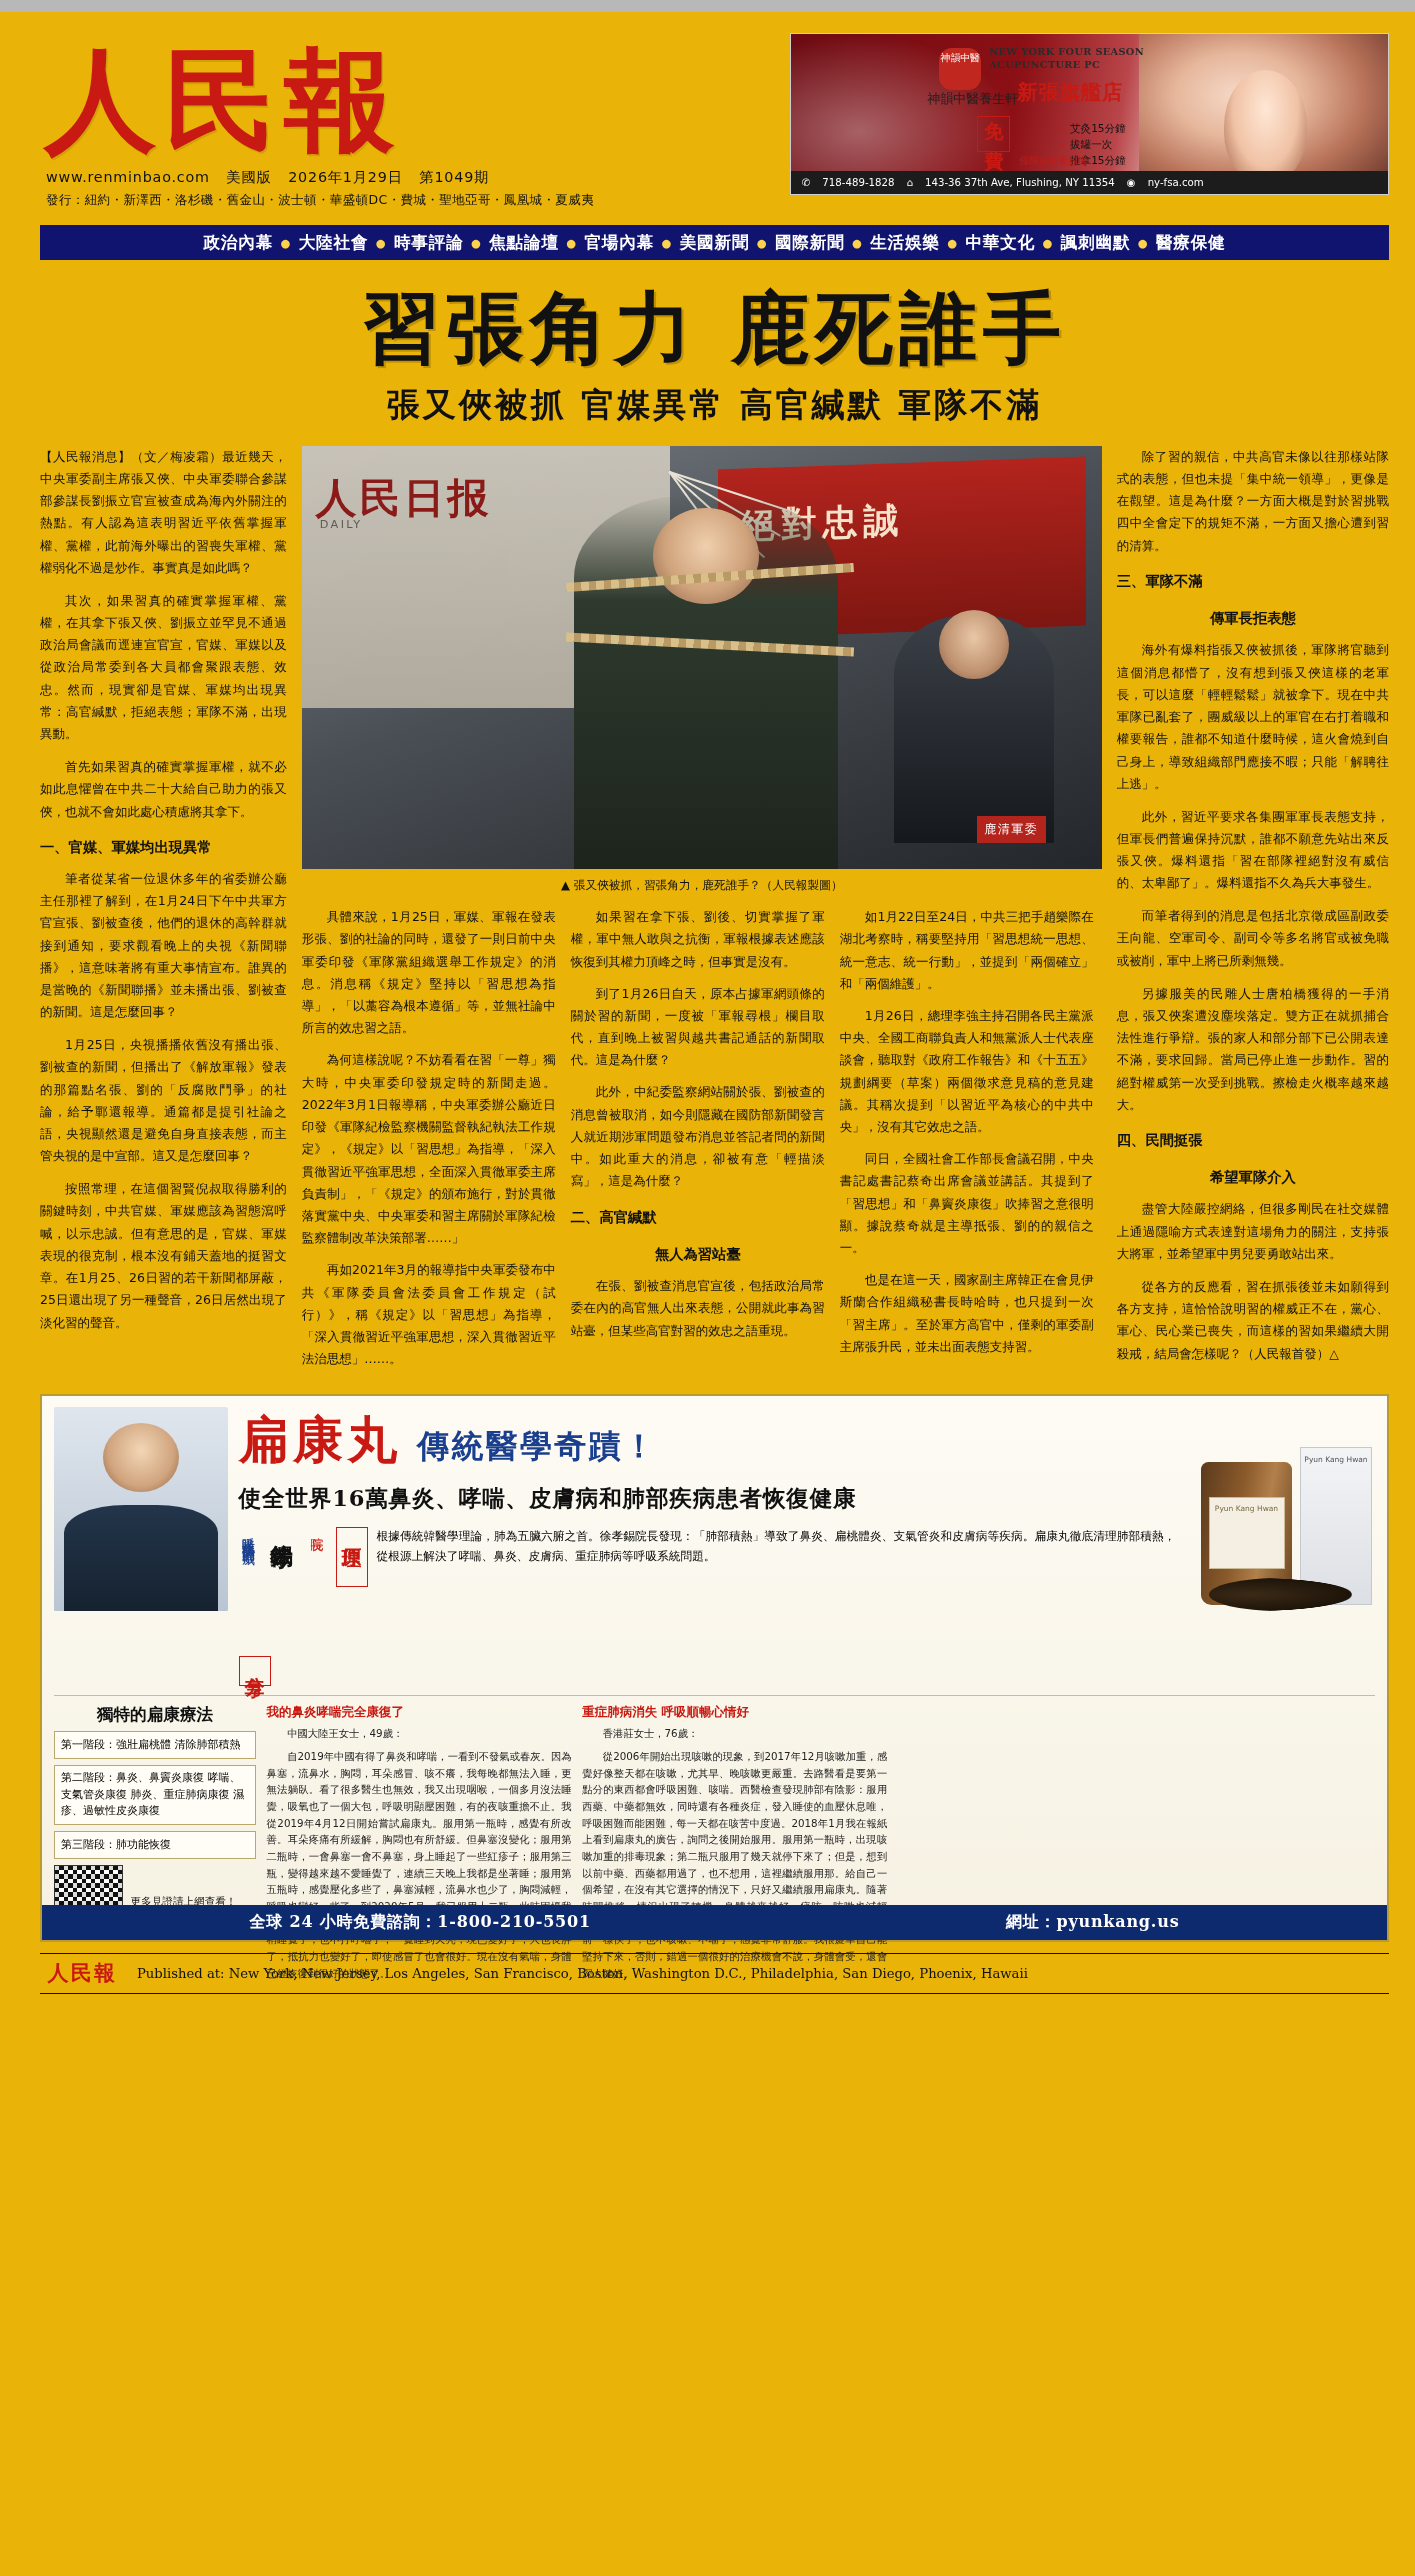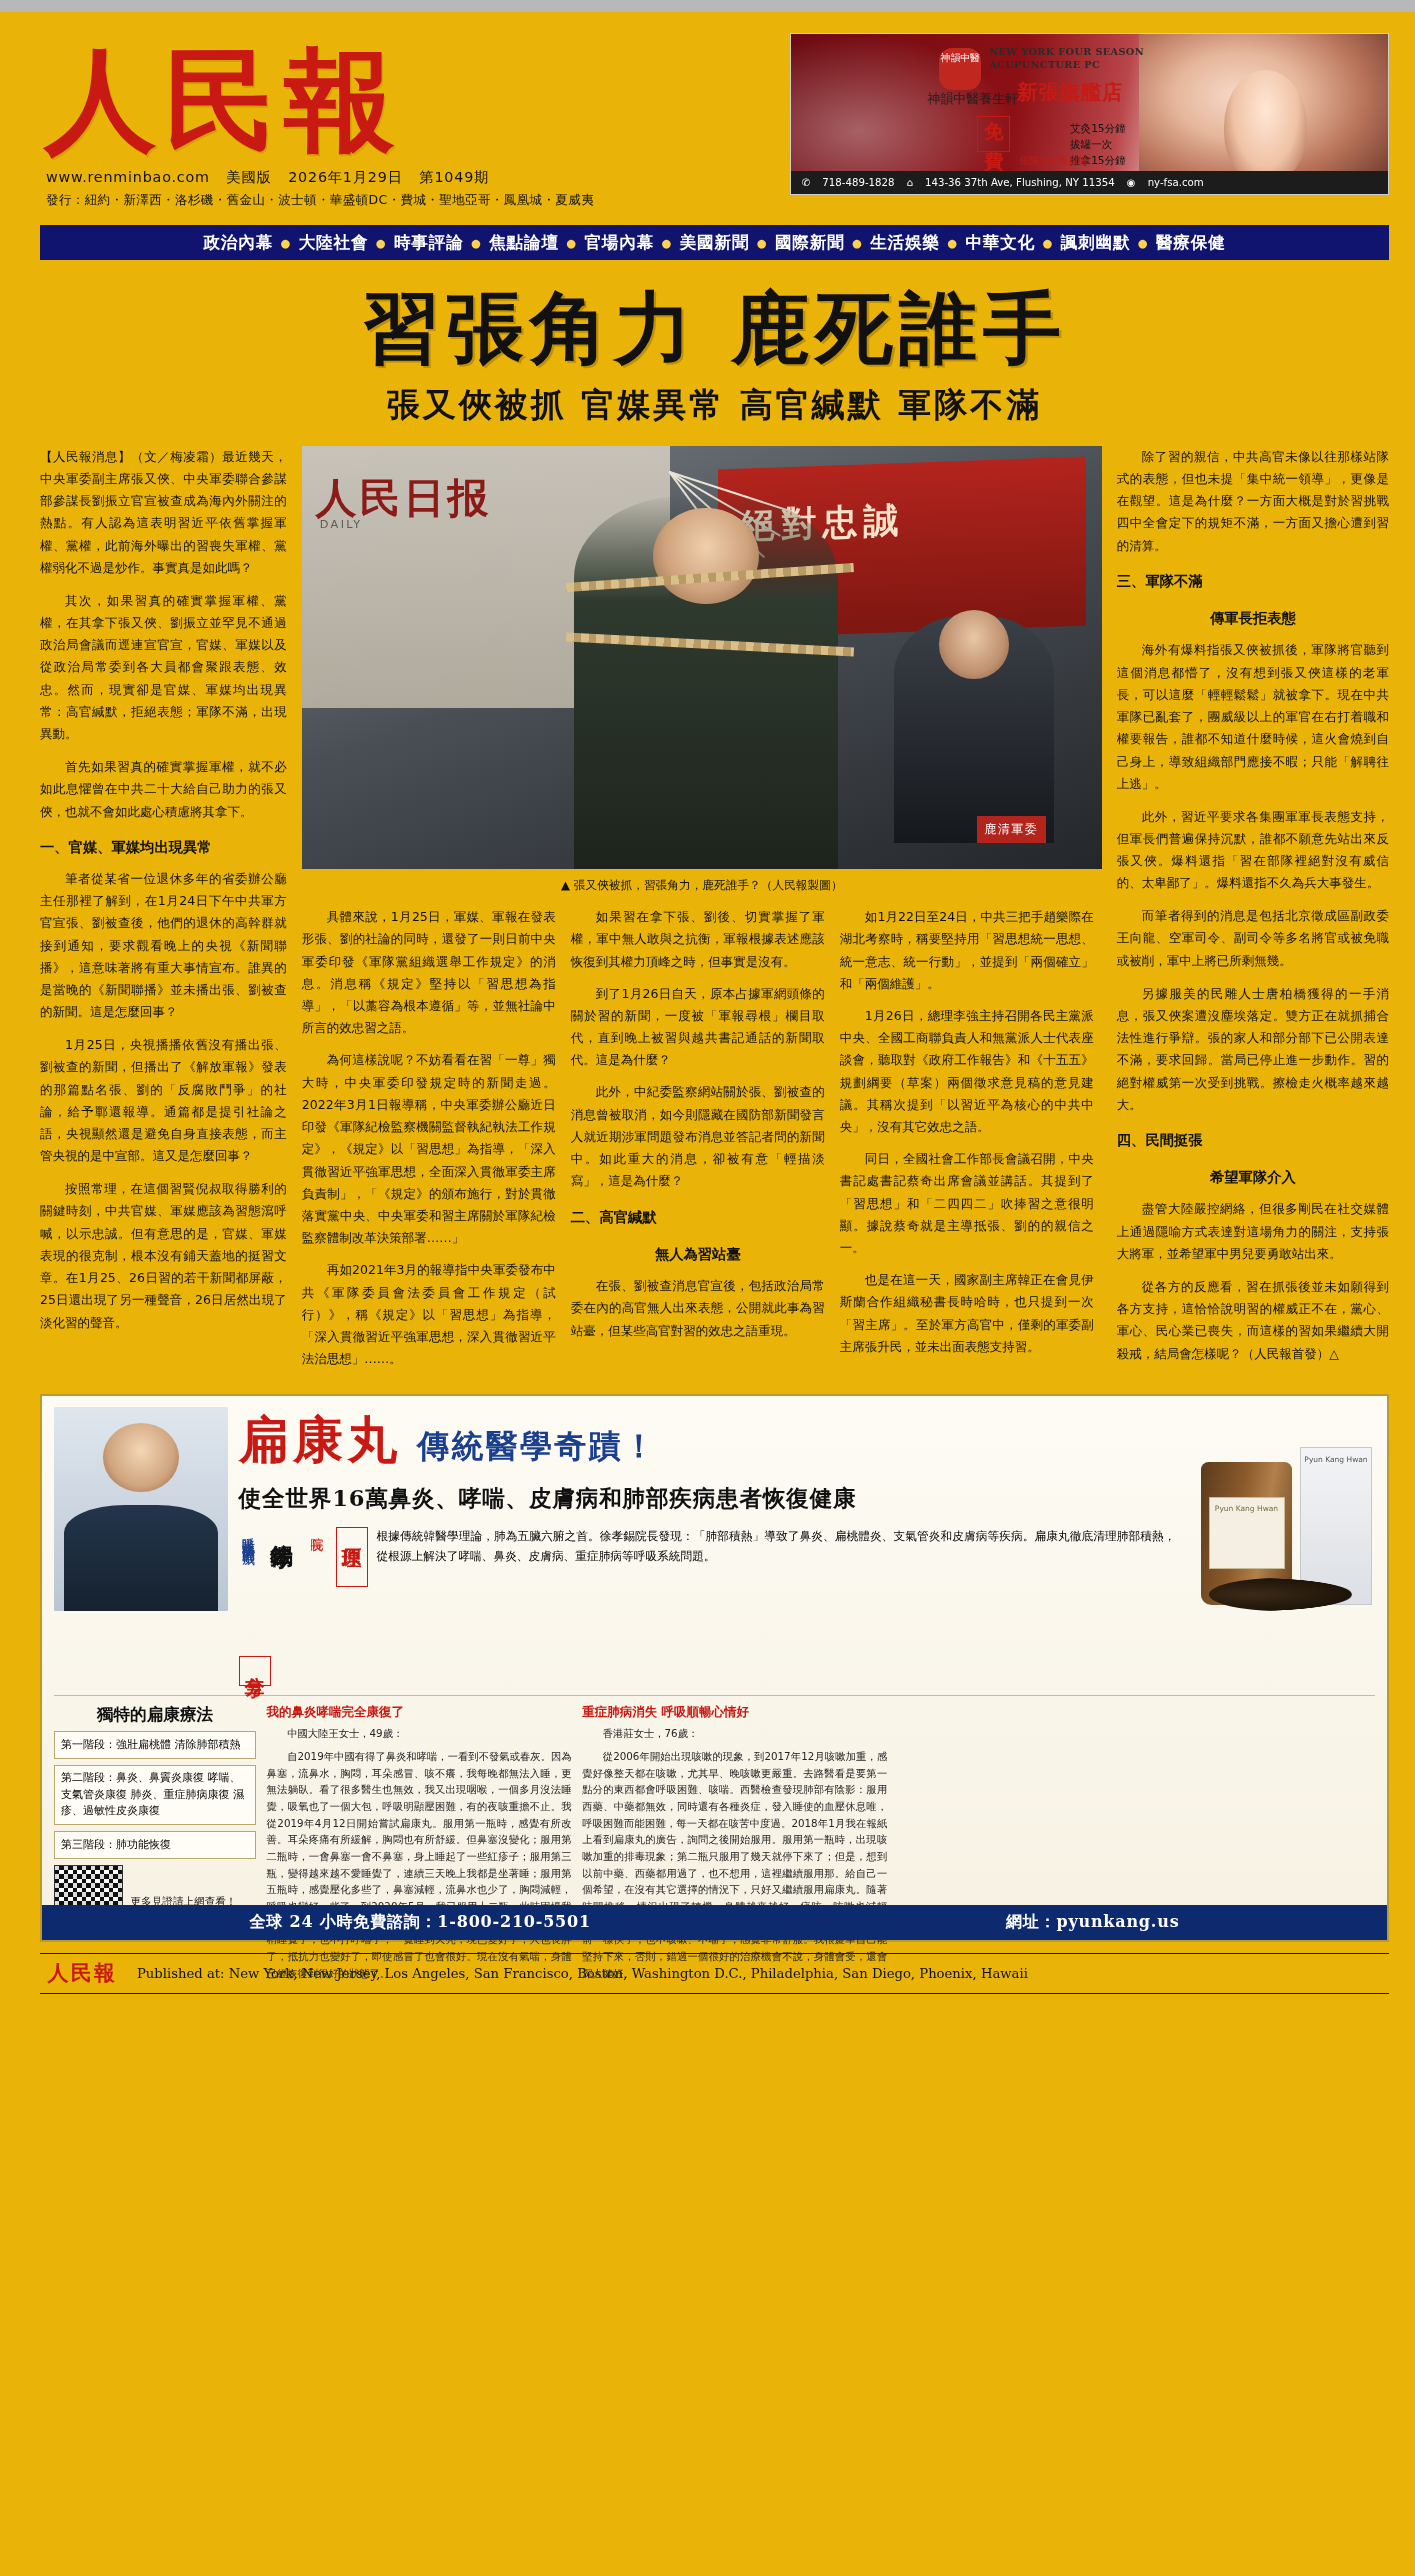--- a/index.html
+++ b/index.html
@@ -486,21 +486,21 @@
           <p>如果習在拿下張、劉後、切實掌握了軍權，軍中無人敢與之抗衡，軍報根據表述應該恢復到其權力頂峰之時，但事實是沒有。</p>
           <p>到了1月26日自天，原本占據軍網頭條的關於習的新聞，一度被「軍報尋根」欄目取代，直到晚上被習與越共書記通話的新聞取代。這是為什麼？</p>
           <p>此外，中紀委監察網站關於張、劉被查的消息曾被取消，如今則隱藏在國防部新聞發言人就近期涉軍問題發布消息並答記者問的新聞中。如此重大的消息，卻被有意「輕描淡寫」，這是為什麼？</p>
           <div class="sec-title">二、高官緘默</div>
           <div class="sec-title center">無人為習站臺</div>
           <p>在張、劉被查消息官宣後，包括政治局常委在內的高官無人出來表態，公開就此事為習站臺，但某些高官對習的效忠之語重現。</p>
         </div>
         <div class="subcol">
           <p>如1月22日至24日，中共三把手趙樂際在湖北考察時，稱要堅持用「習思想統一思想、統一意志、統一行動」，並提到「兩個確立」和「兩個維護」。</p>
           <p>1月26日，總理李強主持召開各民主黨派中央、全國工商聯負責人和無黨派人士代表座談會，聽取對《政府工作報告》和《十五五》規劃綱要（草案）兩個徵求意見稿的意見建議。其稱次提到「以習近平為核心的中共中央」，沒有其它效忠之語。</p>
-          <p>同日，全國社會工作部長會議召開，中央書記處書記蔡奇出席會議並講話。其提到了「習思想」和「二四四二」吹捧習之意很明顯。據說蔡奇就是主導抵張、劉的的親信之一。</p>
+          <p>同日，全國社會工作部長會議召開，中央書記處書記蔡奇出席會議並講話。其提到了「習思想」和「鼻竇炎康復」吹捧習之意很明顯。據說蔡奇就是主導抵張、劉的的親信之一。</p>
           <p>也是在這一天，國家副主席韓正在會見伊斯蘭合作組織秘書長時哈時，也只提到一次「習主席」。至於軍方高官中，僅剩的軍委副主席張升民，並未出面表態支持習。</p>
         </div>
       </div>
     </div>
 
     <div class="col col-right">
       <p>除了習的親信，中共高官未像以往那樣站隊式的表態，但也未提「集中統一領導」，更像是在觀望。這是為什麼？一方面大概是對於習挑戰四中全會定下的規矩不滿，一方面又擔心遭到習的清算。</p>
       <div class="sec-title">三、軍隊不滿</div>
       <div class="sec-title center">傳軍長拒表態</div>
       <p>海外有爆料指張又俠被抓後，軍隊將官聽到這個消息都懵了，沒有想到張又俠這樣的老軍長，可以這麼「輕輕鬆鬆」就被拿下。現在中共軍隊已亂套了，團威級以上的軍官在右打着職和權要報告，誰都不知道什麼時候，這火會燒到自己身上，導致組織部門應接不暇；只能「解聘往上逃」。</p>

